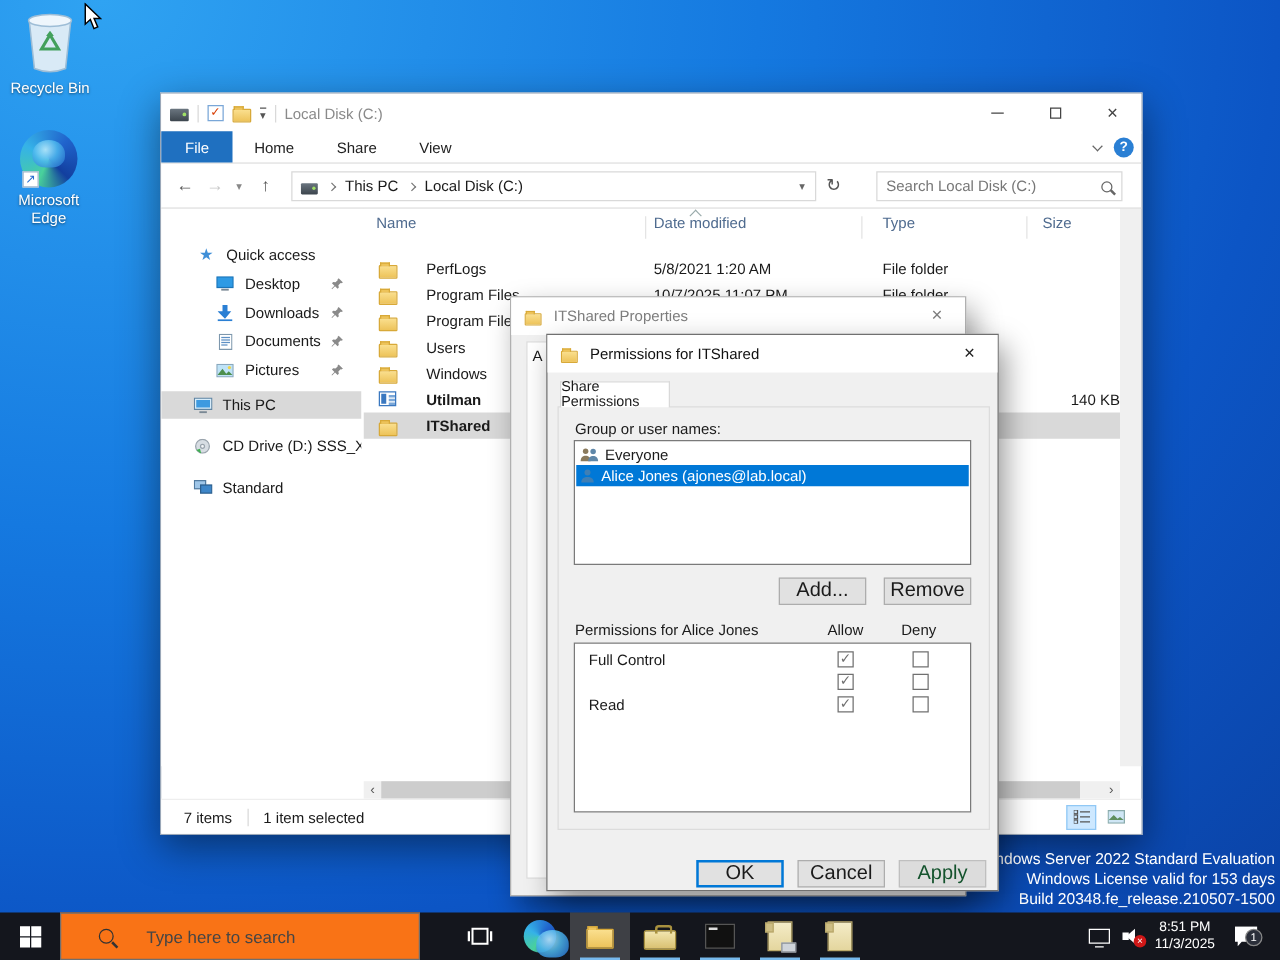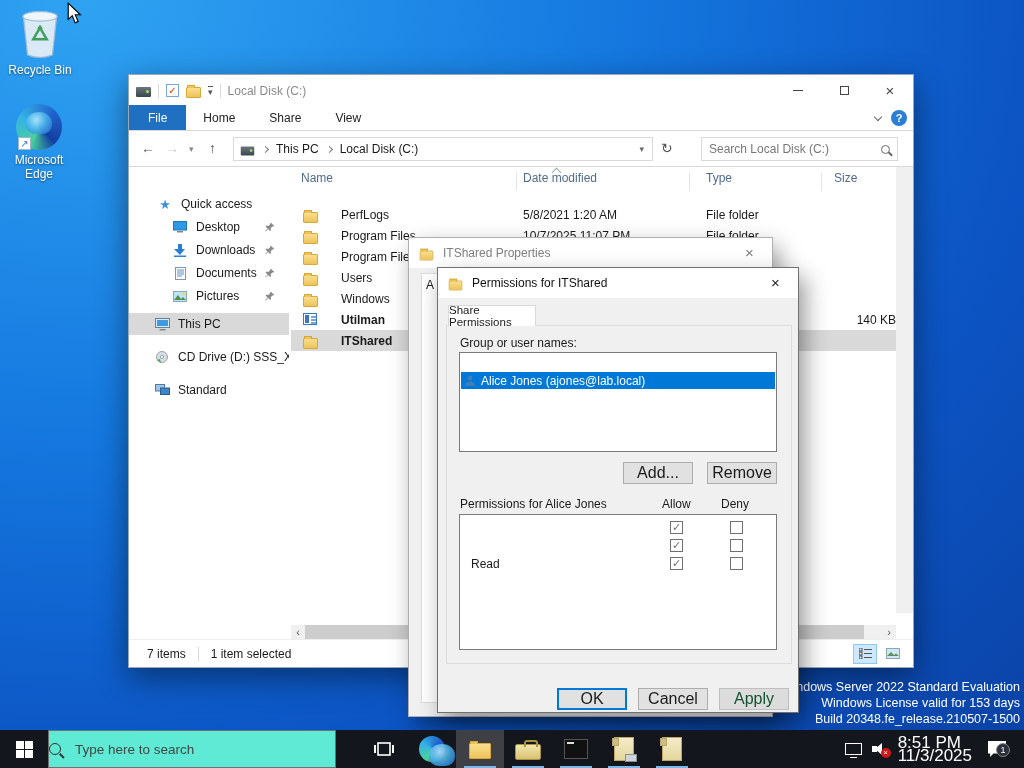--- a/index.html
+++ b/index.html
@@ -97,36 +97,36 @@
 .lrow.sel{background:#0078d7;color:#fff}
 .btn{position:absolute;width:70px;height:22px;background:#e1e1e1;border:1px solid #adadad;font-size:16px;display:flex;align-items:center;justify-content:center}
 .btn.focus{border:2px solid #0078d7}
 .btn.disabled{background:#dcdcdc;border-color:#bfbfbf;color:#14532d}
 .cb{position:absolute;width:13px;height:13px;background:#fff;border:1px solid #707070;font-size:11px;line-height:11px;text-align:center;color:#6f6f6f}
 
 .taskbar{position:absolute;left:0;bottom:0;width:1024px;height:38px;background:#14161d;display:flex;align-items:stretch;z-index:50}
 .tbtn{width:48px;display:flex;align-items:center;justify-content:center;position:relative}
 .startgrid{display:grid;grid-template-columns:8px 8px;grid-template-rows:8px 8px;gap:1px}
 .startgrid div{background:#fff}
-.tsearch{width:288px;background:#5eead4;border:1px solid #6f6f6f;display:flex;align-items:center;padding-left:0;gap:14px}
+.tsearch{width:288px;background:#f97316;border:1px solid #6f6f6f;display:flex;align-items:center;padding-left:30px;gap:26px}
 .tsearch .mag{width:12px;height:12px;border-color:#333}
 .tsearch .mag::after{background:#333;width:6px;right:-5px}
 .tsearch input{border:none;outline:none;background:transparent;font-size:13.5px;font-family:inherit;width:180px;color:#222}
 .tsearch input::placeholder{color:#454545}
 .underline{position:absolute;left:8px;right:8px;bottom:0;height:2px;background:#76b9ed}
 .tb-explorer{background:rgba(255,255,255,.18)}
 .cmdic{width:24px;height:20px;background:#111;border:1px solid #555;position:relative}
 .cmdic::before{content:"";position:absolute;left:2px;top:2px;width:7px;height:2px;background:#ddd}
 .scrollic{width:20px;height:24px;background:linear-gradient(#f4ecc8,#e4d69e);border:1px solid #b9a86a;position:relative}
 .scrollic::before{content:"";position:absolute;left:-3px;top:0;width:5px;height:6px;background:#cdbd84;border:1px solid #b9a86a}
 .toolboxic{width:26px;height:16px;background:linear-gradient(#f2e6b0,#d9c070);border:1px solid #a8913f;border-radius:2px;position:relative;margin-top:6px}
 .toolboxic::before{content:"";position:absolute;left:8px;top:-5px;width:10px;height:5px;border:2px solid #a8913f;border-bottom:none;border-radius:3px 3px 0 0}
 .minitoolbox{position:absolute;right:-4px;bottom:-2px;width:12px;height:8px;background:#cfd4da;border:1px solid #8a9097}
 .tray{margin-left:auto;display:flex;align-items:center;gap:10px;padding-right:10px;color:#fff}
-.clock{text-align:left;font-size:17px;line-height:13px}
+.clock{text-align:center;font-size:11px;line-height:13px}
 .netic{width:17px;height:12px;border:1.4px solid #fff;position:relative}
 .netic::after{content:"";position:absolute;left:4px;bottom:-4px;width:7px;height:1.4px;background:#fff}
 .spk{position:relative;width:16px;height:14px}
 .spk .cone{position:absolute;left:0;top:4px;width:5px;height:6px;background:#fff}
 .spk .conehead{position:absolute;left:3px;top:1px;border-top:6px solid transparent;border-bottom:6px solid transparent;border-right:7px solid #fff}
 .spk .mute{position:absolute;right:-3px;bottom:-2px;width:10px;height:10px;border-radius:50%;background:#d01717;color:#fff;font-size:8px;line-height:10px;text-align:center}
 .notif{position:relative;width:18px;height:16px;background:#fff;clip-path:polygon(0 0,100% 0,100% 78%,30% 78%,12% 100%,12% 78%,0 78%)}
 .badge{position:absolute;right:4px;bottom:2px;width:14px;height:14px;border-radius:50%;background:#2b2f3a;border:1px solid #888;color:#fff;font-size:9px;line-height:12px;text-align:center}
 
 .watermark{position:absolute;right:4px;top:679px;text-align:right;color:#fff;font-size:12.5px;line-height:16px;z-index:5}
@@ -417,39 +417,53 @@
       <span style="margin-left:9px;color:#111">Permissions for ITShared</span>
       <span class="dlg-x">×</span>
     </div>
 
     <div class="tab">Share Permissions</div>
     <div class="tabpage"></div>
 
     <div class="abs" style="left:22px;top:68px">Group or user names:</div>
 
     <div class="listbox" style="left:21px;top:84px;width:318px;height:100px">
+      <div class="lrow" style="top:2px">
+        <span style="margin-right:5px;display:flex">
+          <svg width="15" height="12" viewBox="0 0 15 12">
+              <circle cx="4.5" cy="3" r="2.2" fill="#8a7a5c"></circle>
+              <path d="M0.5 11 C0.5 8 2.3 6.6 4.5 6.6 S8.5 8 8.5 11 Z" fill="#8a7a5c"></path>
+              <circle cx="10.5" cy="3.2" r="2.2" fill="#5f87a8"></circle>
+              <path d="M6.5 11 C6.5 8.2 8.3 6.8 10.5 6.8 S14.5 8.2 14.5 11 Z" fill="#5f87a8"></path>
+            </svg>
+        </span>
+        <span>Everyone</span>
+      </div>
       <div class="lrow sel" style="top:19px">
         <span style="margin-right:5px;display:flex">
           <svg width="12" height="12" viewBox="0 0 12 12">
               <circle cx="6" cy="3" r="2.4" fill="#3f7fb5"></circle>
               <path d="M1 11 C1 8 3.2 6.6 6 6.6 S11 8 11 11 Z" fill="#3f7fb5"></path>
             </svg>
         </span>
         <span>Alice Jones (ajones@lab.local)</span>
       </div>
     </div>
 
     <div class="btn" style="left:185px;top:194px">Add...</div>
     <div class="btn" style="left:269px;top:194px">Remove</div>
 
     <div class="abs" style="left:22px;top:229px">Permissions for Alice Jones</div>
     <div class="abs" style="left:224px;top:229px">Allow</div>
     <div class="abs" style="left:283px;top:229px">Deny</div>
 
     <div class="listbox" style="left:21px;top:246px;width:318px;height:136px">
+      <div class="lrow" style="top:4px;padding-left:10px">
+        <span>Full Control</span>
+      </div>
       <span class="cb" style="left:210px;top:6px">✓</span>
       <span class="cb" style="left:270px;top:6px"></span>
 
       <span class="cb" style="left:210px;top:24px">✓</span>
       <span class="cb" style="left:270px;top:24px"></span>
 
       <div class="lrow" style="top:40px;padding-left:10px">
         <span>Read</span>
       </div>
       <span class="cb" style="left:210px;top:42px">✓</span>

